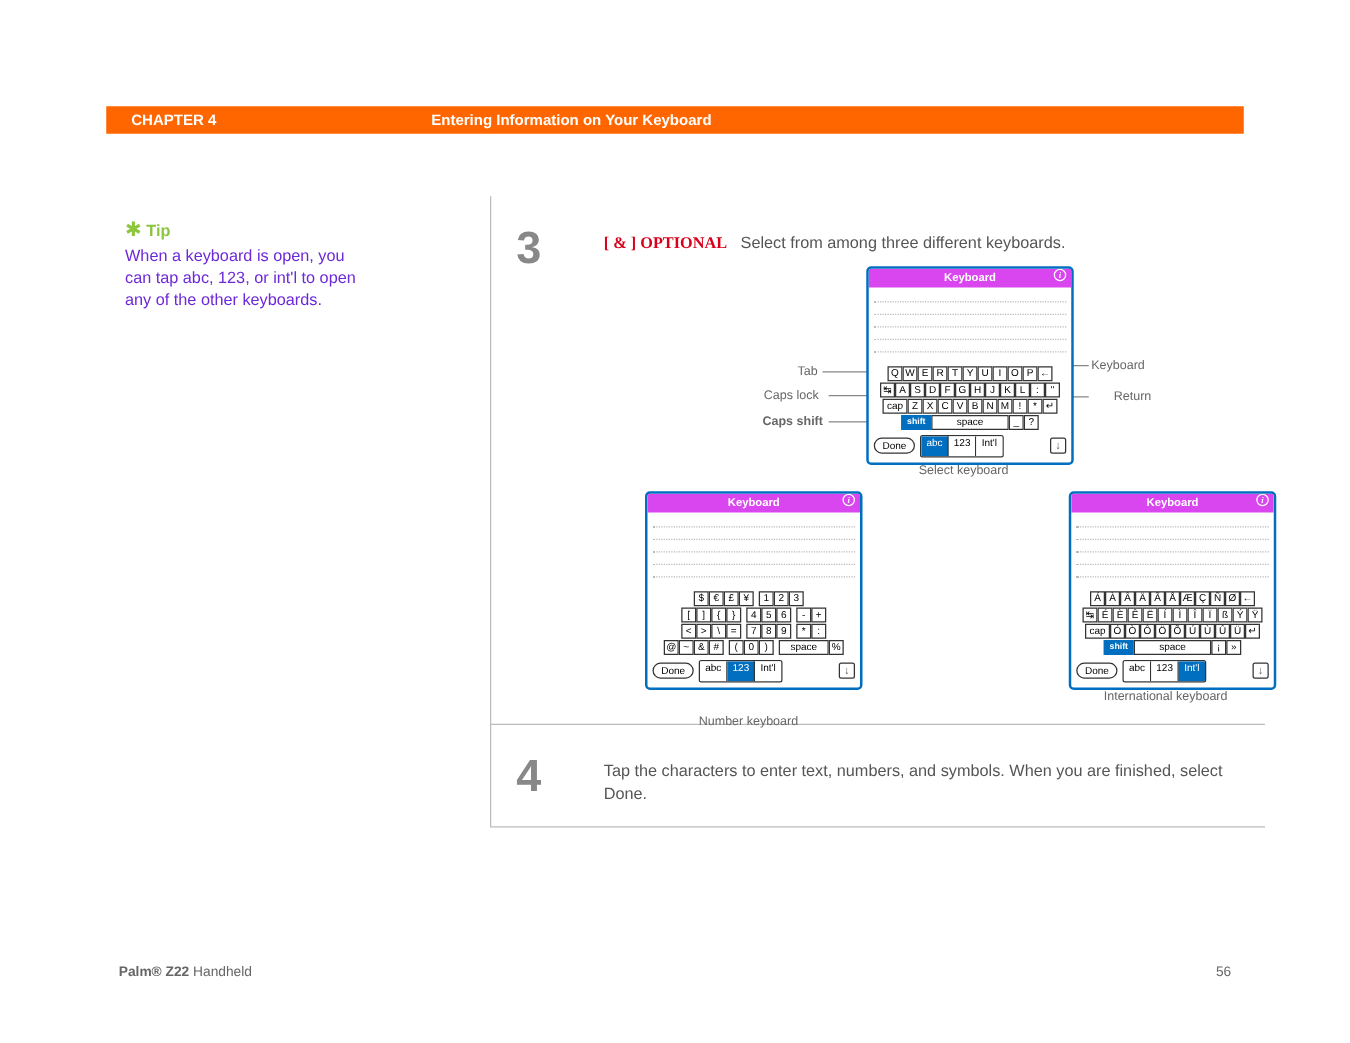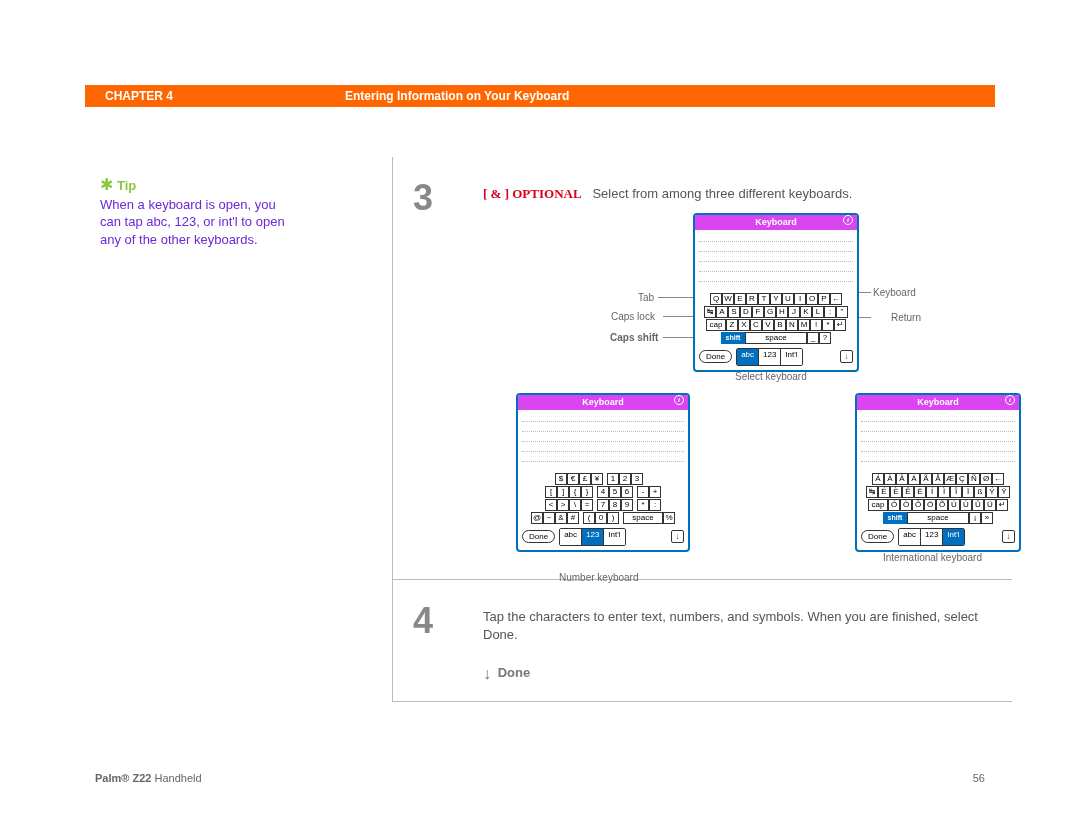--- a/index.html
+++ b/index.html
@@ -384,24 +384,20 @@
         </div>
       </div>
 
     </div>
   </div>
 
   <div class="step-row">
     <div class="step-num">4</div>
     <div class="step-body">
       <div>Tap the characters to enter text, numbers, and symbols. When you are finished, select Done.</div>
-      <div class="done-row">
-        <span class="done-arrow">↓</span>
-        <span>Done</span>
-      </div>
     </div>
   </div>
 
 </div>
 
 <div class="footer">
   <div>
     <b>Palm® Z22</b><span> Handheld</span>
   </div>
   <div>56</div>

